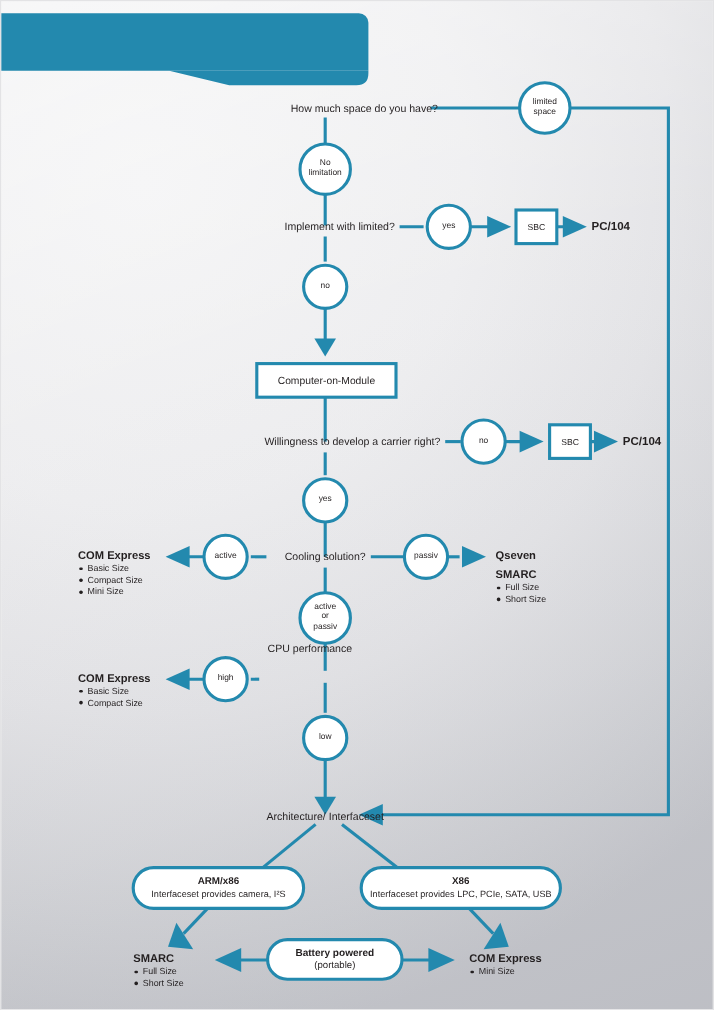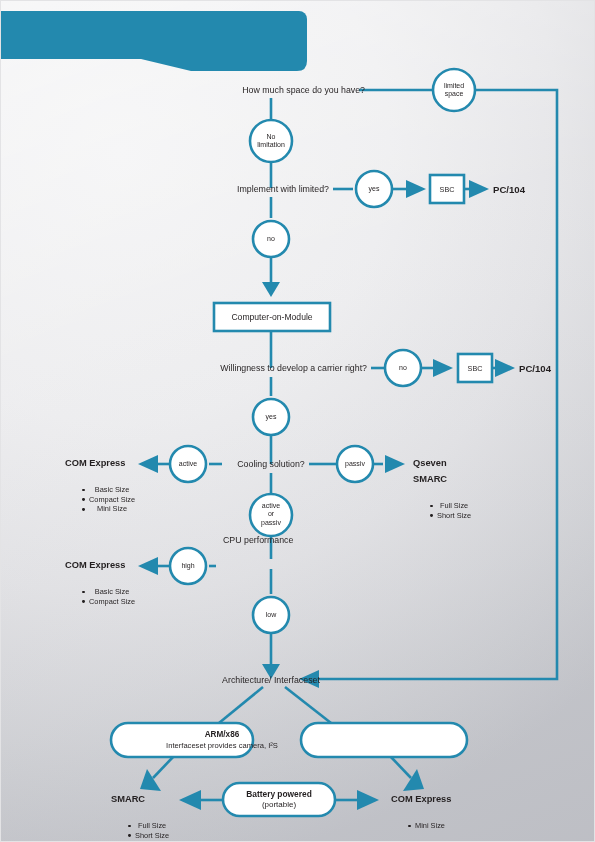--- a/index.html
+++ b/index.html
@@ -58,21 +58,21 @@
 
   
   .boxtext{
     position:absolute;z-index:4;transform:translate(-50%,-50%);
     text-align:center;color:#231f20;white-space:nowrap;
   }
 
   
   .outcome{position:absolute;z-index:4;color:#231f20;}
   .outcome .hd{font-size:9.3px;font-weight:bold;line-height:12px;white-space:nowrap;}
-  .outcome ul{list-style:none;margin:16px;padding:0;text-align:center;}
+  .outcome ul{list-style:none;margin:0;padding:0;}
   .outcome li{font-size:7.4px;line-height:9.6px;white-space:nowrap;position:relative;padding-left:8px;}
   .outcome li:before{
     content:"";position:absolute;left:1px;top:3.6px;width:2.8px;height:2.8px;
     background:#231f20;border-radius:50%;
   }
   .term{position:absolute;z-index:4;color:#231f20;font-size:9.6px;font-weight:bold;white-space:nowrap;transform:translate(0,-50%);}
 </style>
 </head>
 <body>
 
@@ -251,25 +251,29 @@
 
   <div class="boxtext" style="left:446px;top:188px;font-size:7.2px;">SBC</div>
 
   <div class="boxtext" style="left:474px;top:367px;font-size:7.2px;">SBC</div>
 
   <div class="boxtext" style="left:271px;top:316px;font-size:8.6px;">Computer-on-Module</div>
 
   <div class="term" style="left:492px;top:188px;">PC/104</div>
   <div class="term" style="left:518px;top:367px;">PC/104</div>
 
-  <div class="boxtext" style="left:181px;top:739px;margin-left:40px;">
+  <div class="boxtext" style="left:181px;top:739px;">
     <div style="font-size:8.2px;font-weight:bold;line-height:10.5px;">ARM/x86</div>
     <div style="font-size:7.6px;line-height:10px;">Interfaceset provides camera, I²S</div>
   </div>
 
+  <div class="boxtext" style="left:383px;top:739px;">
+    <div style="font-size:8.2px;font-weight:bold;line-height:10.5px;">X86</div>
+    <div style="font-size:7.6px;line-height:10px;">Interfaceset provides LPC, PCIe, SATA, USB</div>
+  </div>
 
   <div class="boxtext" style="left:278px;top:798px;">
     <div style="font-size:8.4px;font-weight:bold;line-height:10.8px;">Battery powered</div>
     <div style="font-size:8px;line-height:10.2px;">(portable)</div>
   </div>
 
   <div class="outcome" style="left:64px;top:456px;">
     <div class="hd">COM Express</div>
     <ul>
       <li>Basic Size</li>

